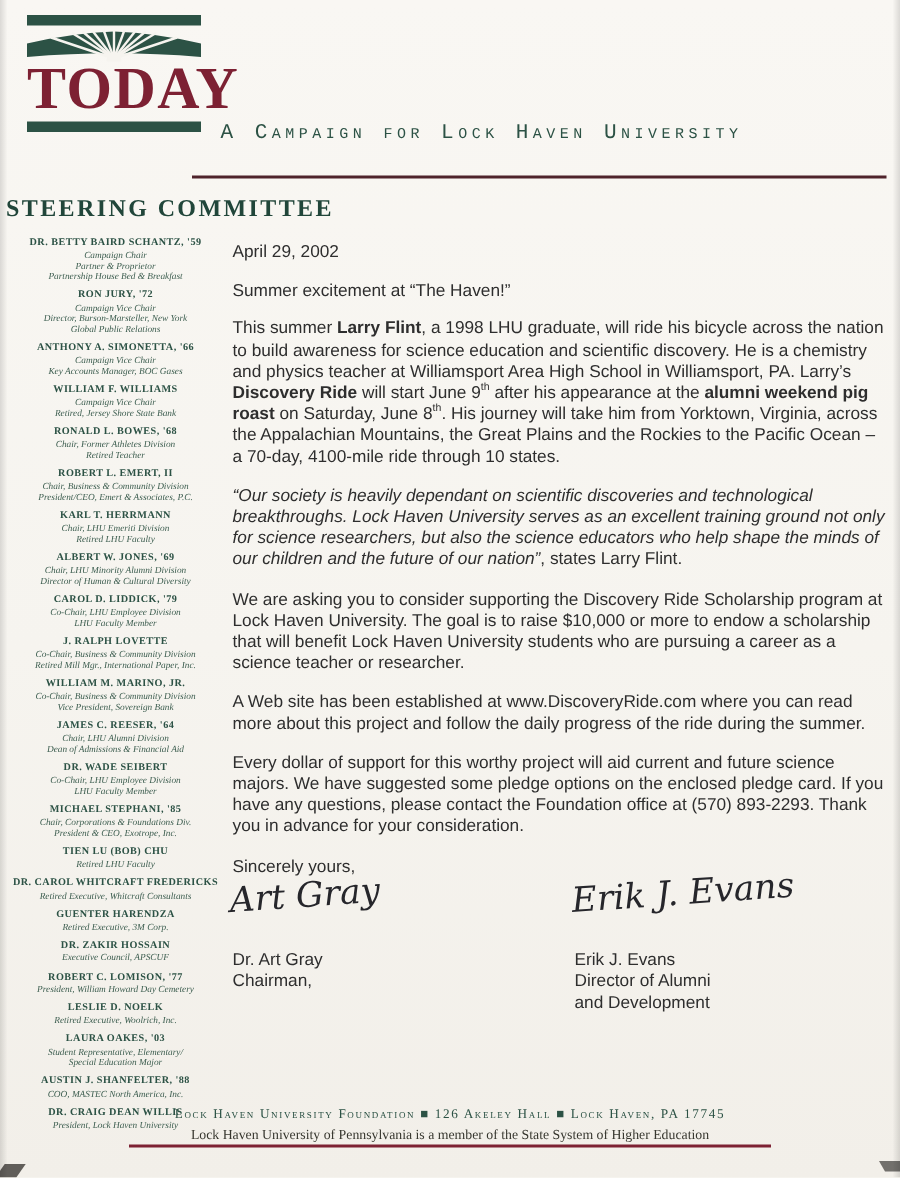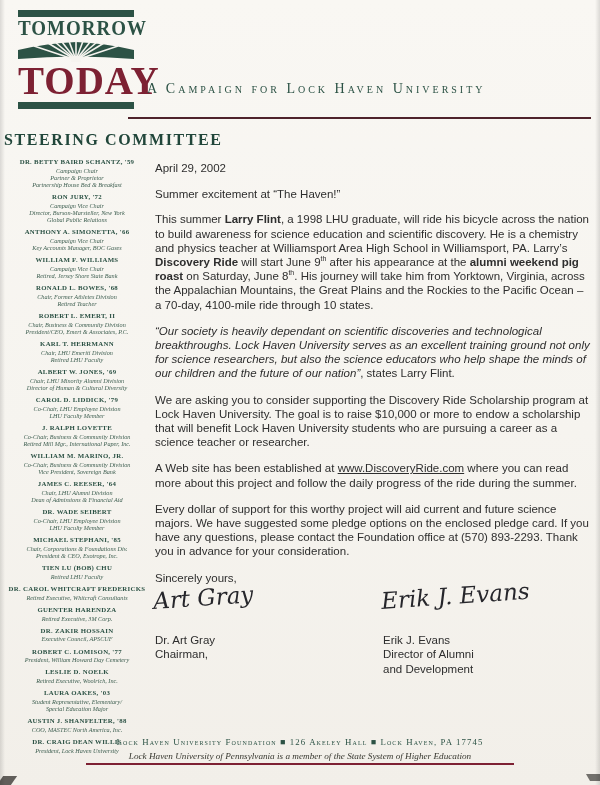--- a/index.html
+++ b/index.html
@@ -11,21 +11,21 @@
   .logo{position:absolute;left:18px;top:10px;width:116px}
   .logo .bar{height:7px;background:#2c5245;margin-bottom:2px}
   .logo .bar.bottom{margin-top:3px;margin-bottom:0}
   .logo .word{font-family:"Liberation Serif",serif;font-weight:bold;color:#2c5245;
               font-size:19px;line-height:20px;letter-spacing:1px;text-align:center;transform:scaleY(1.05)}
   .logo .today{font-family:"Liberation Serif",serif;font-weight:bold;color:#7d2133;
                font-size:39px;line-height:36px;letter-spacing:1px;text-align:left;transform:scaleY(1.02)}
   .sunband{display:block;width:116px;height:22px;margin:1px 0}
 
   
-  .campaign{position:absolute;left:147px;top:81px;font-family:Liberation Serif, serif;
+  .campaign{position:absolute;left:147px;top:81px;font-family:Liberation Mono, monospace;
             font-variant:small-caps;font-size:14px;letter-spacing:3px;color:#2c5245;white-space:nowrap}
   .campaign-rule{position:absolute;left:128px;right:9px;top:117px;height:2px;background:#4f232b}
 
   
   .sidebar{position:absolute;left:4px;top:131px;width:146px;text-align:center}
   .side-head{font-family:"Liberation Serif",serif;font-weight:bold;font-size:16px;
              letter-spacing:1.6px;color:#21463a;margin-bottom:9px;white-space:nowrap}
   .side-head.members{margin-top:15px;border-bottom:1px solid #3a5c4e;padding-bottom:4px;margin-bottom:8px}
   .entry{margin-bottom:5px}
   .ename{font-family:"Liberation Serif",serif;font-weight:bold;font-size:6.8px;line-height:8.6px;
@@ -33,53 +33,52 @@
   .eline{font-family:"Liberation Serif",serif;font-style:italic;font-size:6.2px;line-height:7.2px;
          color:#3c5d4f;white-space:nowrap}
 
   
   .letter{position:absolute;left:155px;top:161px;width:436px;color:#2e2e2e;
           font-size:11.5px;line-height:14.2px}
   .letter .date{margin-bottom:12px}
   .letter .subject{margin-bottom:11px}
   .letter p{margin-bottom:12px}
   .letter sup{font-size:7px;vertical-align:super;line-height:0}
-  .weblink{text-decoration:underline}
+  .weblink{}
 
   .closing{margin-bottom:2px}
   .signatures{display:flex;margin-top:3px}
   .sigblock{width:228px}
   .sigblock+.sigblock{width:auto;flex:1}
   .sigscript{font-family:"DejaVu Serif",serif;font-style:italic;font-size:23px;color:#26262b;
              transform:rotate(-4deg);transform-origin:left bottom;height:38px;padding-top:6px;margin-bottom:7px;white-space:nowrap}
   .sigline{font-size:11.5px;line-height:14.5px}
 
   
   .footer{position:absolute;left:55px;right:55px;top:737px;text-align:center}
   .fline{font-family:"Liberation Serif",serif;font-variant:small-caps;font-size:8.8px;
          letter-spacing:1.1px;color:#2c5245;line-height:10.5px;white-space:nowrap}
-  .fmotto{font-family:"Liberation Serif",serif;font-style:italic;font-size:9.2px;color:#37372f;
+  .fmotto{font-family:"Liberation Serif",serif;font-size:9.2px;color:#37372f;
           margin-top:3px;white-space:nowrap}
   .frule{height:2px;background:#7d2133;width:428px;margin:2px auto 0}
 
   
   .artifact{position:absolute;background:#3c3a36}
   .artifact.bl{left:0;bottom:0;width:14px;height:9px;transform:skewX(-35deg);opacity:.8}
   .artifact.br{right:-4px;bottom:4px;width:16px;height:7px;transform:skewX(30deg);opacity:.7}
   .edge-shadow{position:absolute;top:0;bottom:0;width:5px;background:linear-gradient(90deg,rgba(0,0,0,.12),rgba(0,0,0,0))}
   .edge-shadow.right{right:0;transform:scaleX(-1)}
 </style>
 </head>
 <body>
 
 <div class="page">
 
   <div class="logo">
     <div class="bar"></div>
-    <div class="word">TOMORROW</div>
     <svg class="sunband" viewBox="0 0 116 22" aria-hidden="true">
       <path d="M0,10 Q30,3 58,2 Q86,3 116,10 L116,19 Q58,14 0,19 Z" fill="#2c5245"></path>
       <g stroke="#f6f4ef" stroke-width="1.6">
         <line x1="58" y1="20" x2="58" y2="1"></line>
         <line x1="58" y1="20" x2="44" y2="2"></line>
         <line x1="58" y1="20" x2="72" y2="2"></line>
         <line x1="58" y1="20" x2="30" y2="3"></line>
         <line x1="58" y1="20" x2="86" y2="3"></line>
         <line x1="58" y1="20" x2="16" y2="6"></line>
         <line x1="58" y1="20" x2="100" y2="6"></line>

